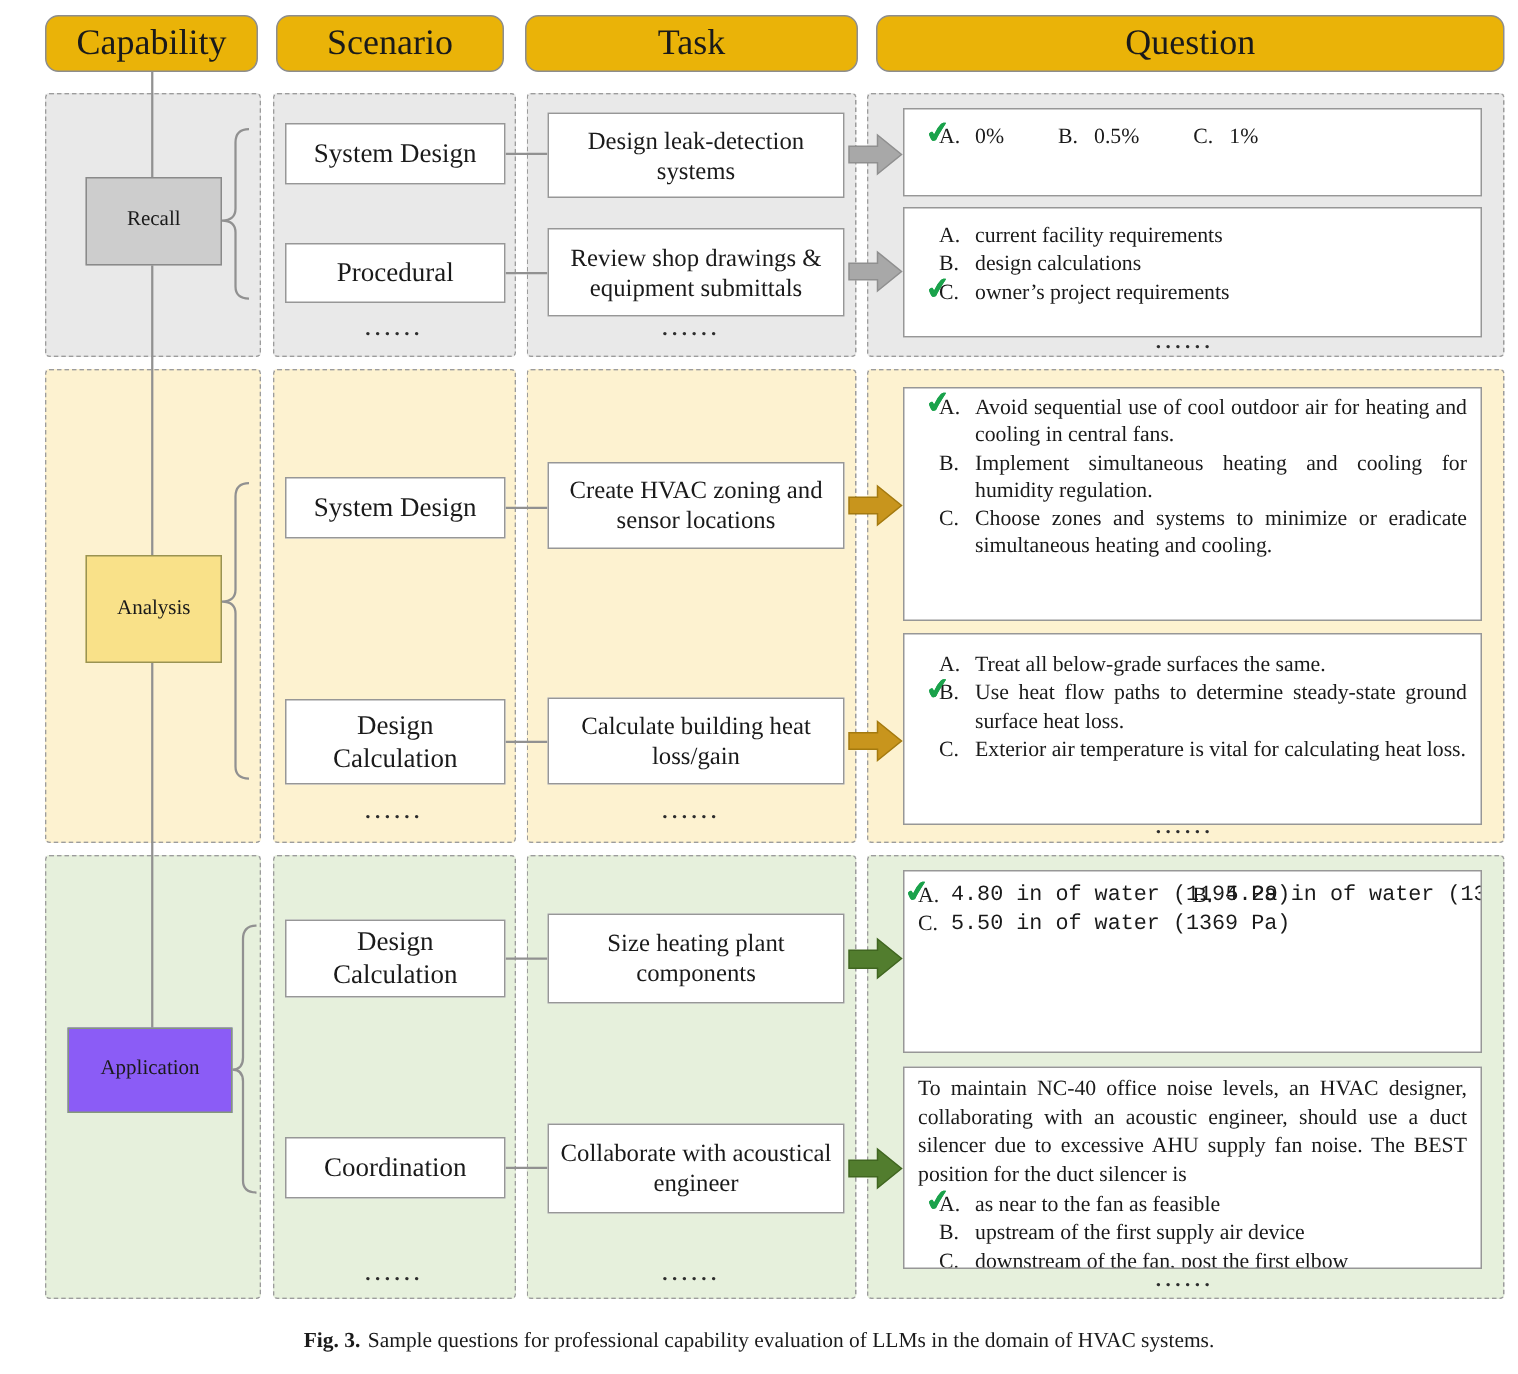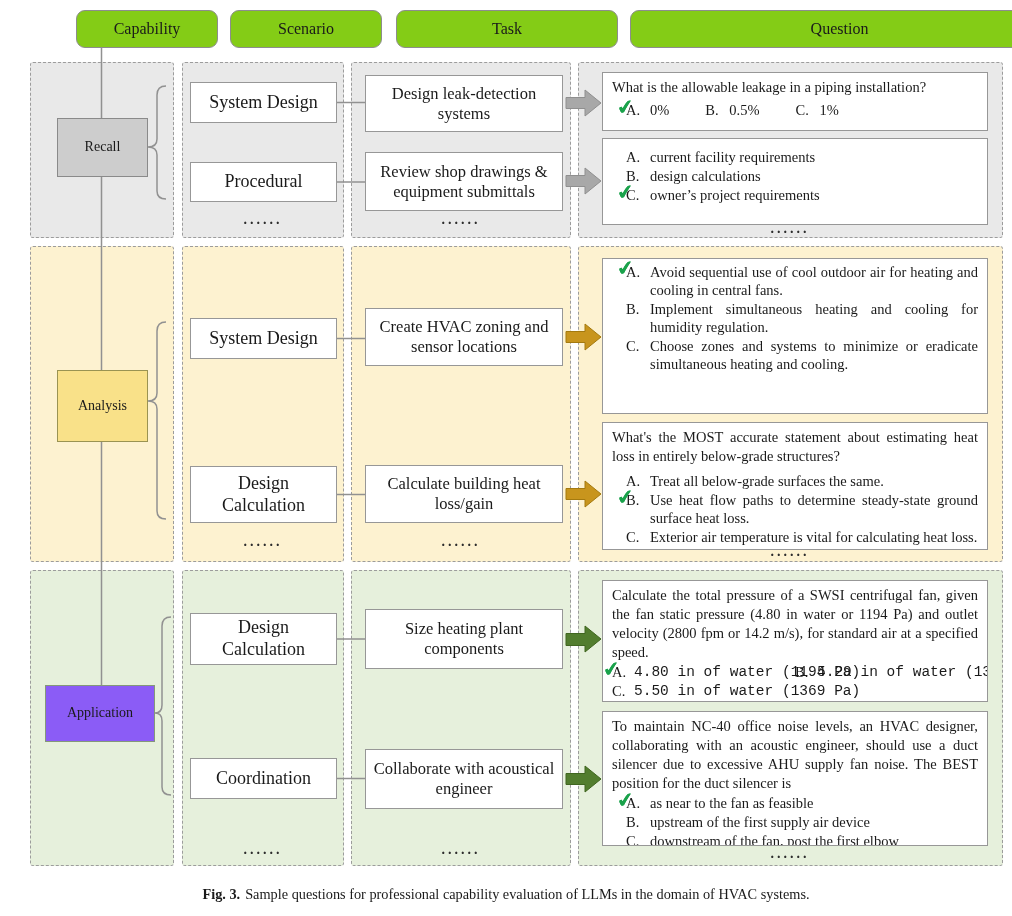--- a/index.html
+++ b/index.html
@@ -4,24 +4,23 @@
 <style>
   * { box-sizing: border-box; }
   html,body { margin:0; padding:0; }
   body {
     width:1012px; height:916px; position:relative; background:#ffffff;
     font-family:"Liberation Serif","DejaVu Serif",serif; color:#1a1a1a;
   }
   .abs { position:absolute; }
   
   .hdr {
-    top:10px; height:38px; background:#84cc16; border:1.5px solid #8d8d8d;
+    top:10px; height:38px; background:#eab308; border:1.5px solid #8d8d8d;
     border-radius:9px; display:flex; align-items:center; justify-content:center;
-    font-size:16px;
-    margin-left:46px;
+    font-size:24px;
   }
   
   .region { border:1.5px dashed #9c9c9c; border-radius:3px; }
   .bg-recall { background:#e9e9e9; }
   .bg-analysis { background:#fdf2d0; }
   .bg-application { background:#e6f0dc; }
   
   .node {
     border:1.4px solid #979797; background:#fff; display:flex; align-items:center;
     justify-content:center; text-align:center; line-height:1.2; font-size:18px;
@@ -117,21 +116,20 @@
 <div class="abs node sbox" style="top:758px;height:41px;">Coordination</div>
 
 <div class="abs node tbox" style="top:75px;height:57px;">Design leak-detection systems</div>
 <div class="abs node tbox" style="top:152px;height:59px;">Review shop drawings &amp; equipment submittals</div>
 <div class="abs node tbox" style="top:308px;height:58px;">Create HVAC zoning and sensor locations</div>
 <div class="abs node tbox" style="top:465px;height:58px;">Calculate building heat loss/gain</div>
 <div class="abs node tbox" style="top:609px;height:60px;">Size heating plant components</div>
 <div class="abs node tbox" style="top:749px;height:60px;">Collaborate with acoustical engineer</div>
 
 <div class="abs qbox" style="top:72px;height:59px;">
-  <div class="qtext">What is the allowable leakage in a piping installation?</div>
   <div class="opts opts-inline mt4">
     <span class="opt">
       <span class="letter"><i class="chk"></i><span>A.</span></span>
       <span class="otext">0%</span>
     </span>
     <span class="opt">
       <span class="letter">B.</span>
       <span class="otext">0.5%</span>
     </span>
     <span class="opt">
@@ -169,39 +167,37 @@
       <span class="otext">Implement simultaneous heating and cooling for humidity regulation.</span>
     </span>
     <span class="opt">
       <span class="letter">C.</span>
       <span class="otext">Choose zones and systems to minimize or eradicate simultaneous heating and cooling.</span>
     </span>
   </div>
 </div>
 
 <div class="abs qbox" style="top:422px;height:128px;">
-  <div class="qtext">What's the MOST accurate statement about estimating heat loss in entirely below-grade structures?</div>
   <div class="opts mt6">
     <span class="opt">
       <span class="letter">A.</span>
       <span class="otext">Treat all below-grade surfaces the same.</span>
     </span>
     <span class="opt">
       <span class="letter"><i class="chk"></i><span>B.</span></span>
       <span class="otext">Use heat flow paths to determine steady-state ground surface heat loss.</span>
     </span>
     <span class="opt">
       <span class="letter">C.</span>
       <span class="otext">Exterior air temperature is vital for calculating heat loss.</span>
     </span>
   </div>
 </div>
 
 <div class="abs qbox" style="top:580px;height:122px;">
-  <div class="qtext">Calculate the total pressure of a SWSI centrifugal fan, given the fan static pressure (4.80 in water or 1194 Pa) and outlet velocity (2800 fpm or 14.2 m/s), for standard air at a specified speed.</div>
   <div class="optrow mt2">
     <span class="opt">
       <span class="letter"><i class="chk"></i><span>A.</span></span>
       <span class="otext">4.80 in of water (1194 Pa)</span>
     </span>
     <span class="opt">
       <span class="letter">B.</span>
       <span class="otext">5.29 in of water (1316 Pa)</span>
     </span>
   </div>

